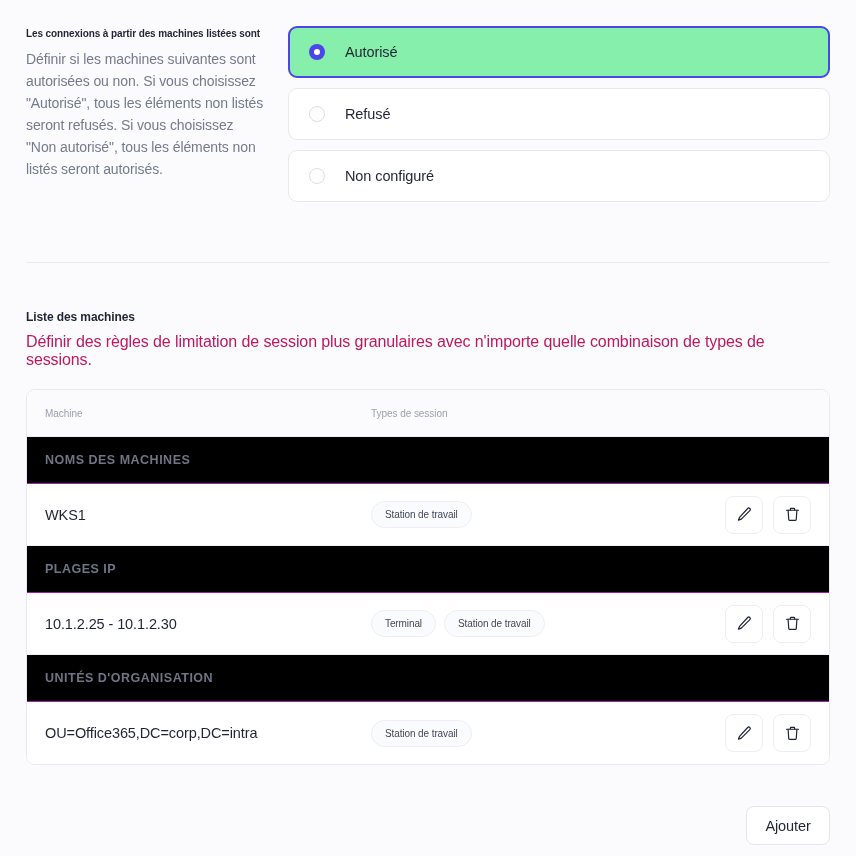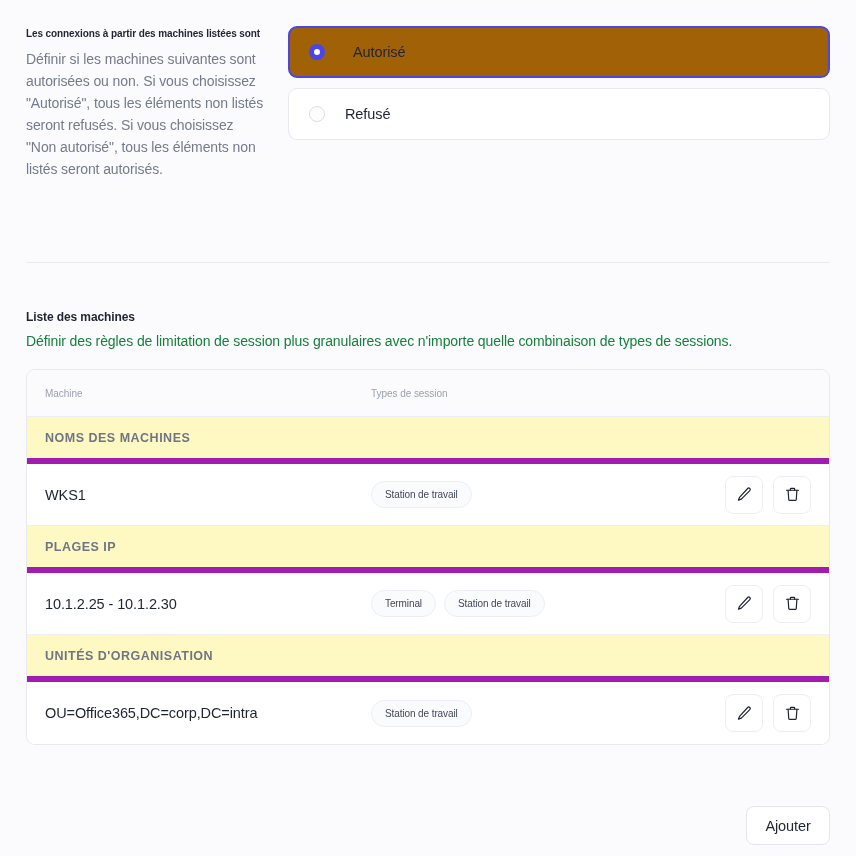--- a/index.html
+++ b/index.html
@@ -58,23 +58,22 @@
     border-radius: 9px;
     border: 1px solid #e7e9ef;
     background: #ffffff;
     display: flex;
     align-items: center;
     padding: 0 20px;
     cursor: pointer;
   }
   .radio-card.selected {
     border: 2px solid #4a46e8;
-    background: #a16207;
+    background: #86efac;
     padding: 0 19px;
-    gap: 8px;
   }
   .radio-dot {
     width: 16px; height: 16px;
     border-radius: 50%;
     border: 1.5px solid #dcdfe7;
     background: #fdfdfe;
     flex: 0 0 16px;
     margin-right: 20px;
     position: relative;
   }
@@ -111,22 +110,22 @@
     width: 804px;
   }
   .list-title {
     font-size: 12px;
     font-weight: bold;
     color: #1f2533;
     margin: 0 0 9px 0;
     letter-spacing: -0.1px;
   }
   .list-sub {
-    font-size: 14px;
-    color: #15803d;
+    font-size: 16px;
+    color: #be185d;
     margin: 0 0 20px 0;
     letter-spacing: -0.1px;
   }
 
   .table-card {
     border: 1px solid #e7e9ef;
     border-radius: 9px;
     background: #ffffff;
     overflow: hidden;
   }
@@ -143,22 +142,22 @@
     letter-spacing: -0.05px;
   }
   .col-machine { flex: 0 0 326px; padding-left: 18px; }
   .col-types   { flex: 1 1 auto; padding-left: 18px; }
   .col-actions { flex: 0 0 130px; }
 
   .group-row {
     height: 47px;
     display: flex;
     align-items: center;
-    background: #fef9c3;
-    border-bottom: 6px solid #a21caf;
+    background: #000000;
+    border-bottom: 1px solid #a21caf;
     padding-left: 18px;
   }
   .group-label {
     font-size: 12.5px;
     font-weight: bold;
     color: #6e7governing;
     color: #6f7585;
     letter-spacing: 0.5px;
   }
   .data-row {
@@ -254,20 +253,24 @@
       <div class="radio-card selected">
         <span class="radio-dot"></span>
         <span class="radio-label">Autorisé</span>
       </div>
 
       <div class="radio-card">
         <span class="radio-dot"></span>
         <span class="radio-label">Refusé</span>
       </div>
 
+      <div class="radio-card">
+        <span class="radio-dot"></span>
+        <span class="radio-label">Non configuré</span>
+      </div>
 
     </div>
   </div>
 
   <div class="divider"></div>
 
   <div class="section-two">
     <p class="list-title">Liste des machines</p>
     <p class="list-sub">Définir des règles de limitation de session plus granulaires avec n'importe quelle combinaison de types de sessions.</p>
 

